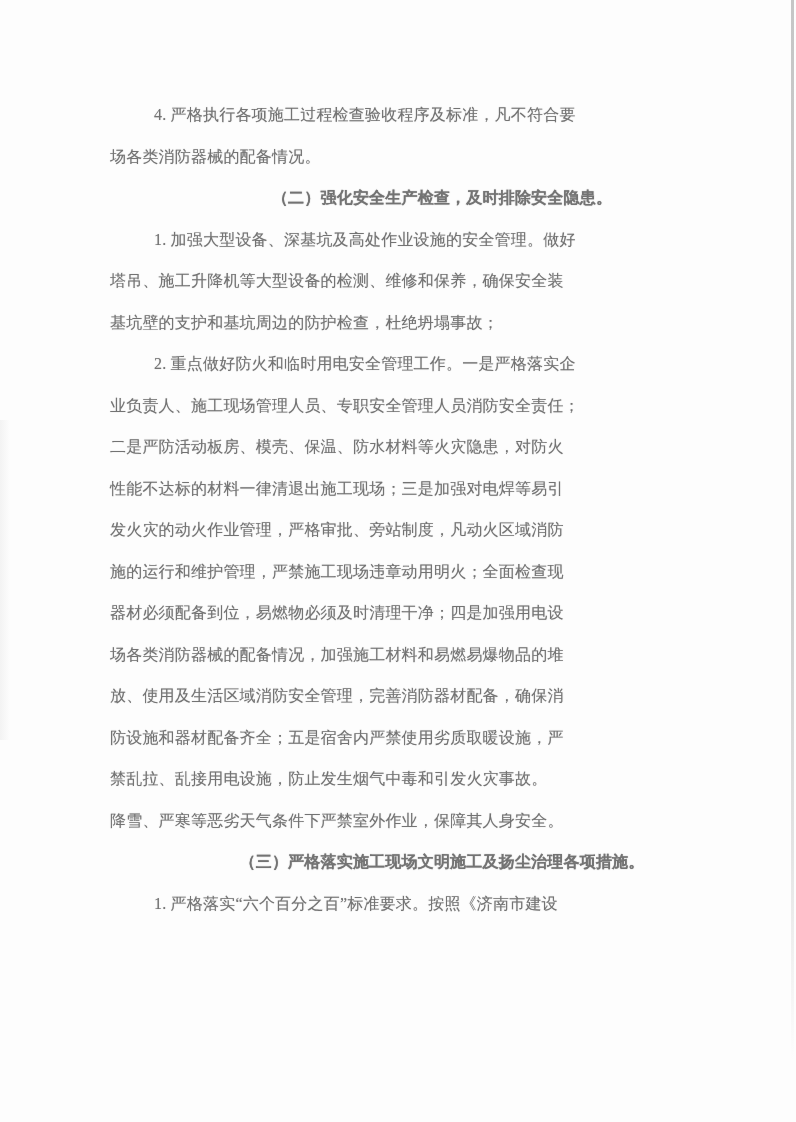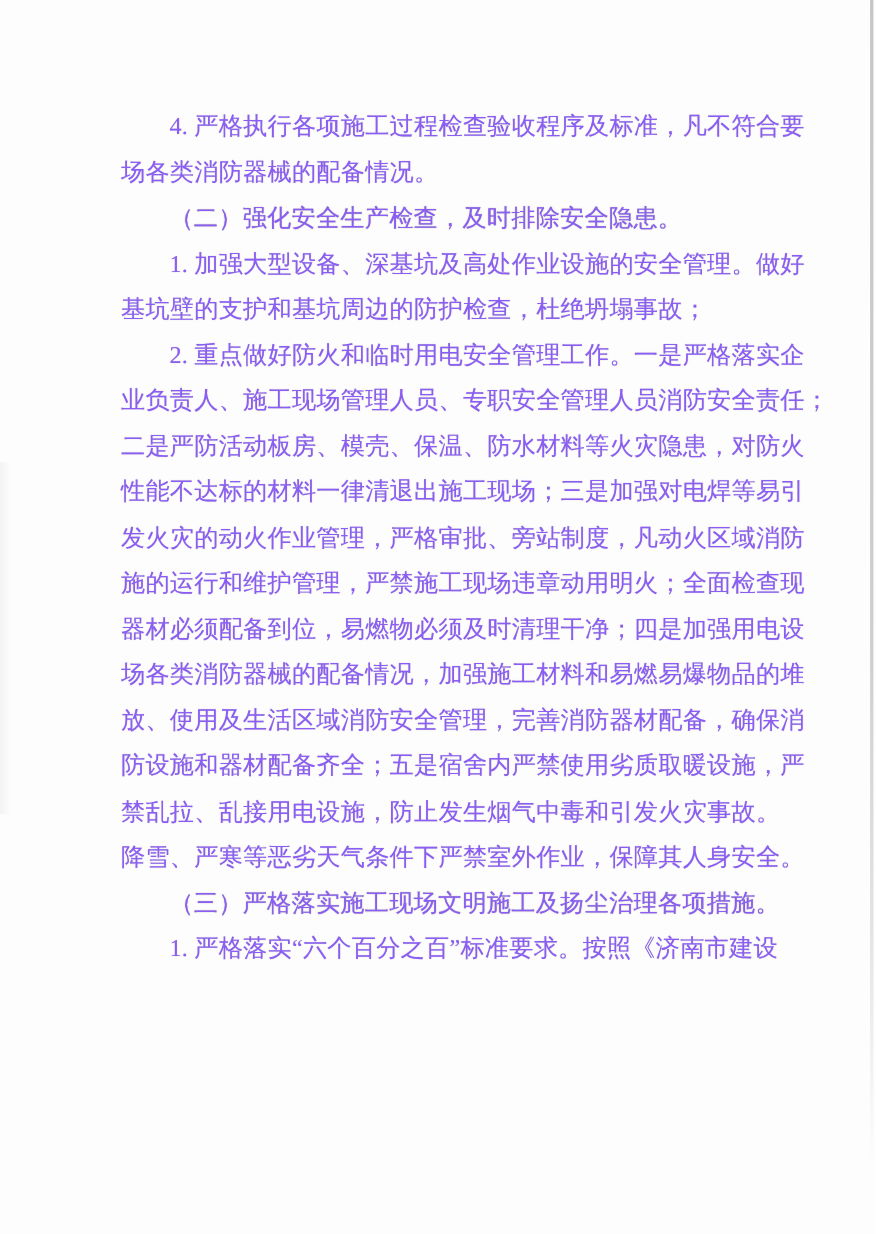--- a/index.html
+++ b/index.html
@@ -13,35 +13,36 @@
     height: 1122px;
     background: #fdfdfd;
     overflow: hidden;
     font-family: "Liberation Serif", "DejaVu Serif", serif;
   }
   .doc-body {
     position: absolute;
     left: 110px;
     top: 94px;
     width: 620px;
-    color: #8b5cf6;
-    font-size: 22px;
+    color: #737373;
+    font-size: 16px;
     line-height: 41.5px;
     text-shadow: 0 0 1px rgba(70,70,70,0.35);
   }
   .line {
     white-space: nowrap;
     letter-spacing: 0.2px;
   }
   .line.indent {
     padding-left: 44px;
   }
   .line.heading {
-    font-weight: 400;
+    font-weight: 700;
     text-shadow: 0 0 1px rgba(40,40,40,0.5);
+    text-align: center;
   }
   .edge-shadow-right {
     position: absolute;
     top: 0;
     right: 2px;
     width: 3px;
     height: 1060px;
     background: linear-gradient(to bottom,
       #c6c6c6 0%, #cecece 55%, #e3e3e3 80%, rgba(255,255,255,0) 100%);
   }
@@ -57,20 +58,21 @@
 </head>
 <body>
 
 <div class="page">
   <div class="edge-tint-left"></div>
   <div class="doc-body">
       <div class="line indent">4. 严格执行各项施工过程检查验收程序及标准，凡不符合要</div>
       <div class="line">场各类消防器械的配备情况。</div>
       <div class="line indent heading">（二）强化安全生产检查，及时排除安全隐患。</div>
       <div class="line indent">1. 加强大型设备、深基坑及高处作业设施的安全管理。做好</div>
+      <div class="line">塔吊、施工升降机等大型设备的检测、维修和保养，确保安全装</div>
       <div class="line">基坑壁的支护和基坑周边的防护检查，杜绝坍塌事故；</div>
       <div class="line indent">2. 重点做好防火和临时用电安全管理工作。一是严格落实企</div>
       <div class="line">业负责人、施工现场管理人员、专职安全管理人员消防安全责任；</div>
       <div class="line">二是严防活动板房、模壳、保温、防水材料等火灾隐患，对防火</div>
       <div class="line">性能不达标的材料一律清退出施工现场；三是加强对电焊等易引</div>
       <div class="line">发火灾的动火作业管理，严格审批、旁站制度，凡动火区域消防</div>
       <div class="line">施的运行和维护管理，严禁施工现场违章动用明火；全面检查现</div>
       <div class="line">器材必须配备到位，易燃物必须及时清理干净；四是加强用电设</div>
       <div class="line">场各类消防器械的配备情况，加强施工材料和易燃易爆物品的堆</div>
       <div class="line">放、使用及生活区域消防安全管理，完善消防器材配备，确保消</div>

